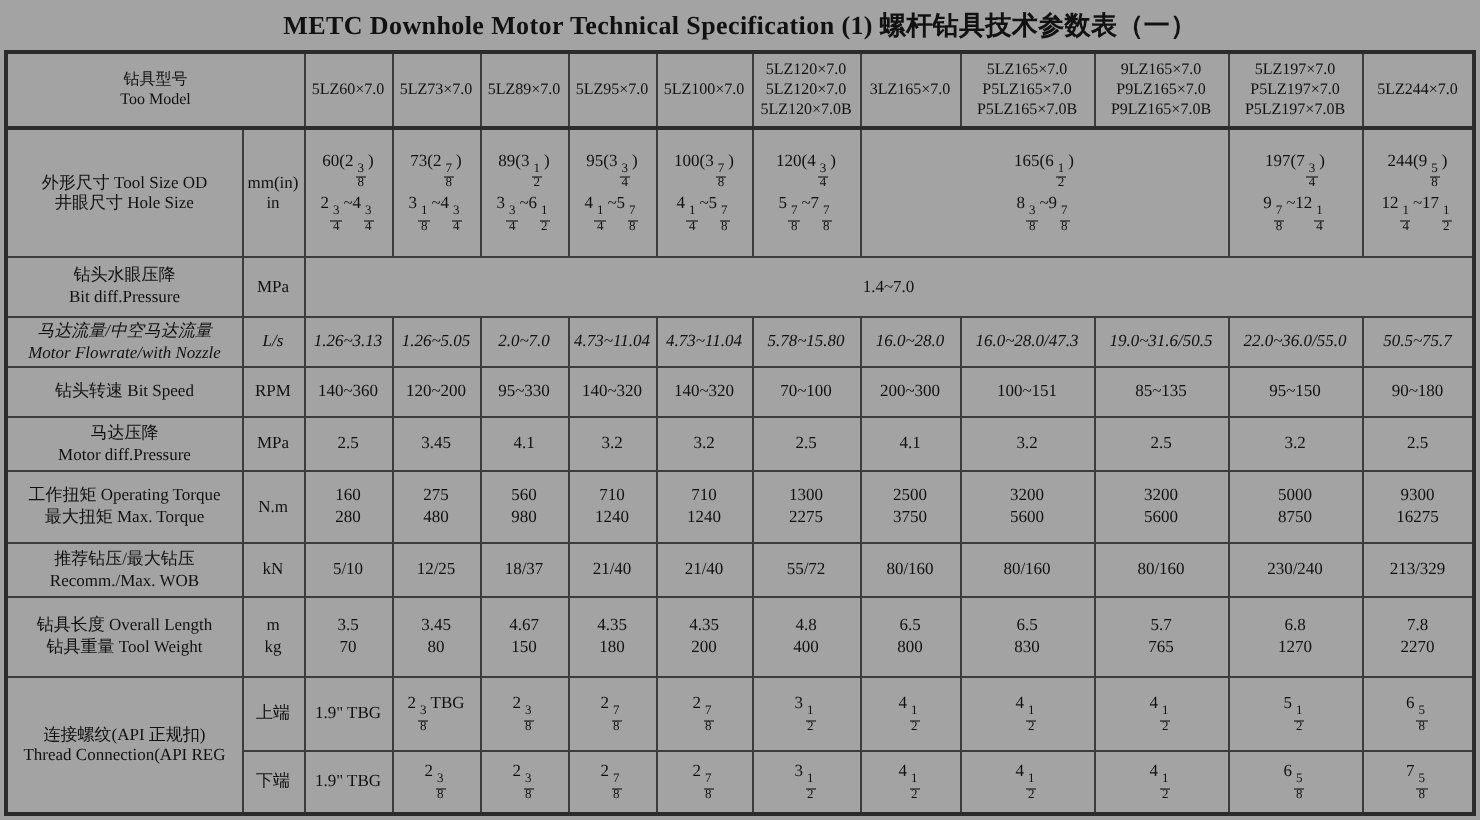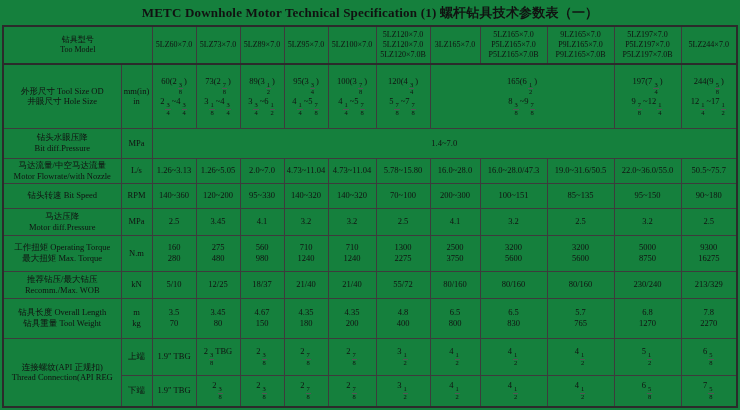--- a/index.html
+++ b/index.html
@@ -1,17 +1,17 @@
 <!DOCTYPE html>
 <html><head>
 <meta charset="utf-8">
 <style>
   html,body{margin:0;padding:0;background:#fff;}
   .page{
-    width:740px;height:410px;background:#15803d;position:relative;
+    width:740px;height:410px;background:#a3a3a3;position:relative;
     font-family:"Liberation Serif","DejaVu Serif",serif;color:#111;
     overflow:hidden;
   }
   .title{
     text-align:center;font-weight:bold;font-size:13px;padding-top:4px;
     letter-spacing:.2px;
   }
   table.spec{
     border-collapse:collapse;table-layout:fixed;
     margin:3px auto 0 auto;width:734px;
@@ -162,21 +162,21 @@
             </span>~17<span class="fr">
               <i>1</i>
               <i>2</i>
             </span></td>
         </tr>
         <tr style="height: 30px; font-family: Liberation Serif, serif;">
           <td class="lbl" rowspan="1">钻头水眼压降<br>Bit diff.Pressure</td>
           <td class="unit">MPa</td>
           <td colspan="11">1.4~7.0</td>
         </tr>
-        <tr style="height: 25px;">
+        <tr style="height: 25px; font-style: italic;">
           <td class="lbl" rowspan="1">马达流量/中空马达流量<br>Motor Flowrate/with Nozzle</td>
           <td class="unit">L/s</td>
           <td>1.26~3.13</td>
           <td>1.26~5.05</td>
           <td>2.0~7.0</td>
           <td>4.73~11.04</td>
           <td>4.73~11.04</td>
           <td>5.78~15.80</td>
           <td>16.0~28.0</td>
           <td>16.0~28.0/47.3</td>

